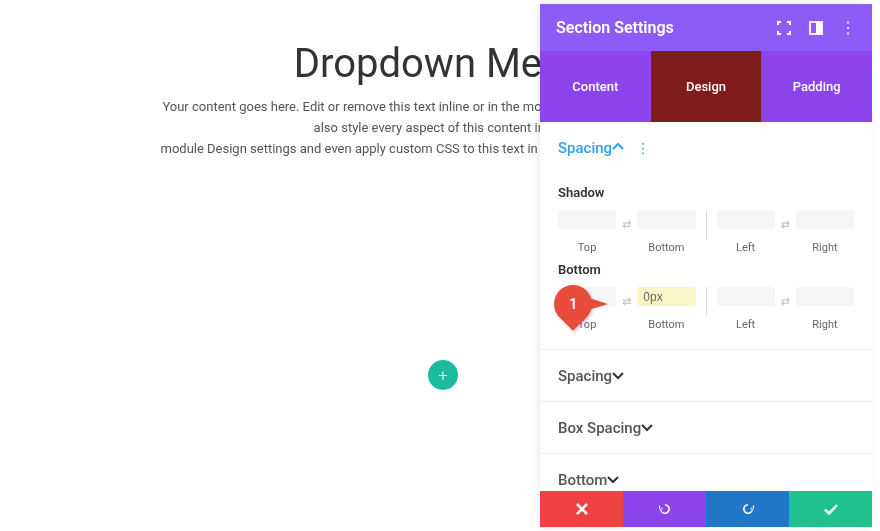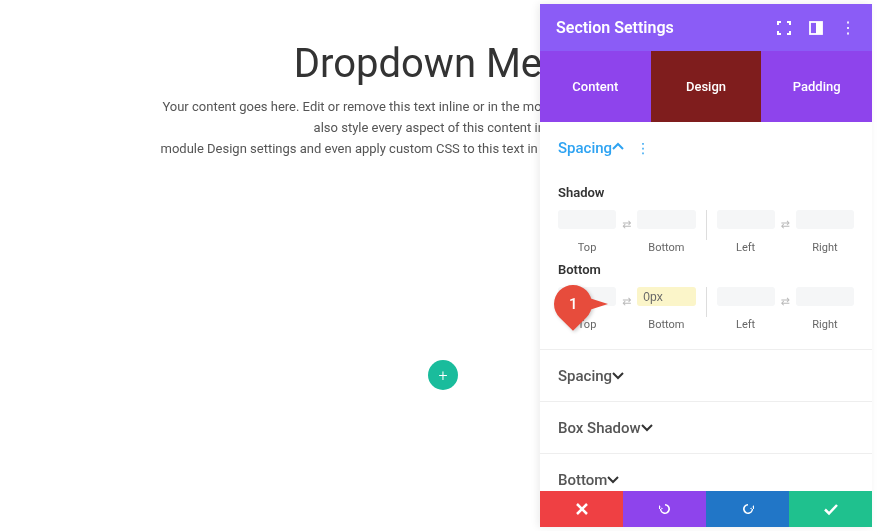--- a/index.html
+++ b/index.html
@@ -172,21 +172,21 @@
         <span class="chevron-dark">
           <svg width="12" height="12" viewBox="0 0 12 12">
               <path d="M1 4l5 5 5-5" fill="none" stroke="#333" stroke-width="2"></path>
             </svg>
         </span>
       </div>
     </div>
 
     <div class="section">
       <div class="section-head">
-        <div class="section-title">Box Shadow</div>
+        <div class="section-title">Box Spacing</div>
         <span class="chevron-dark">
           <svg width="12" height="12" viewBox="0 0 12 12">
               <path d="M1 4l5 5 5-5" fill="none" stroke="#333" stroke-width="2"></path>
             </svg>
         </span>
       </div>
     </div>
 
     <div class="section">
       <div class="section-head">

